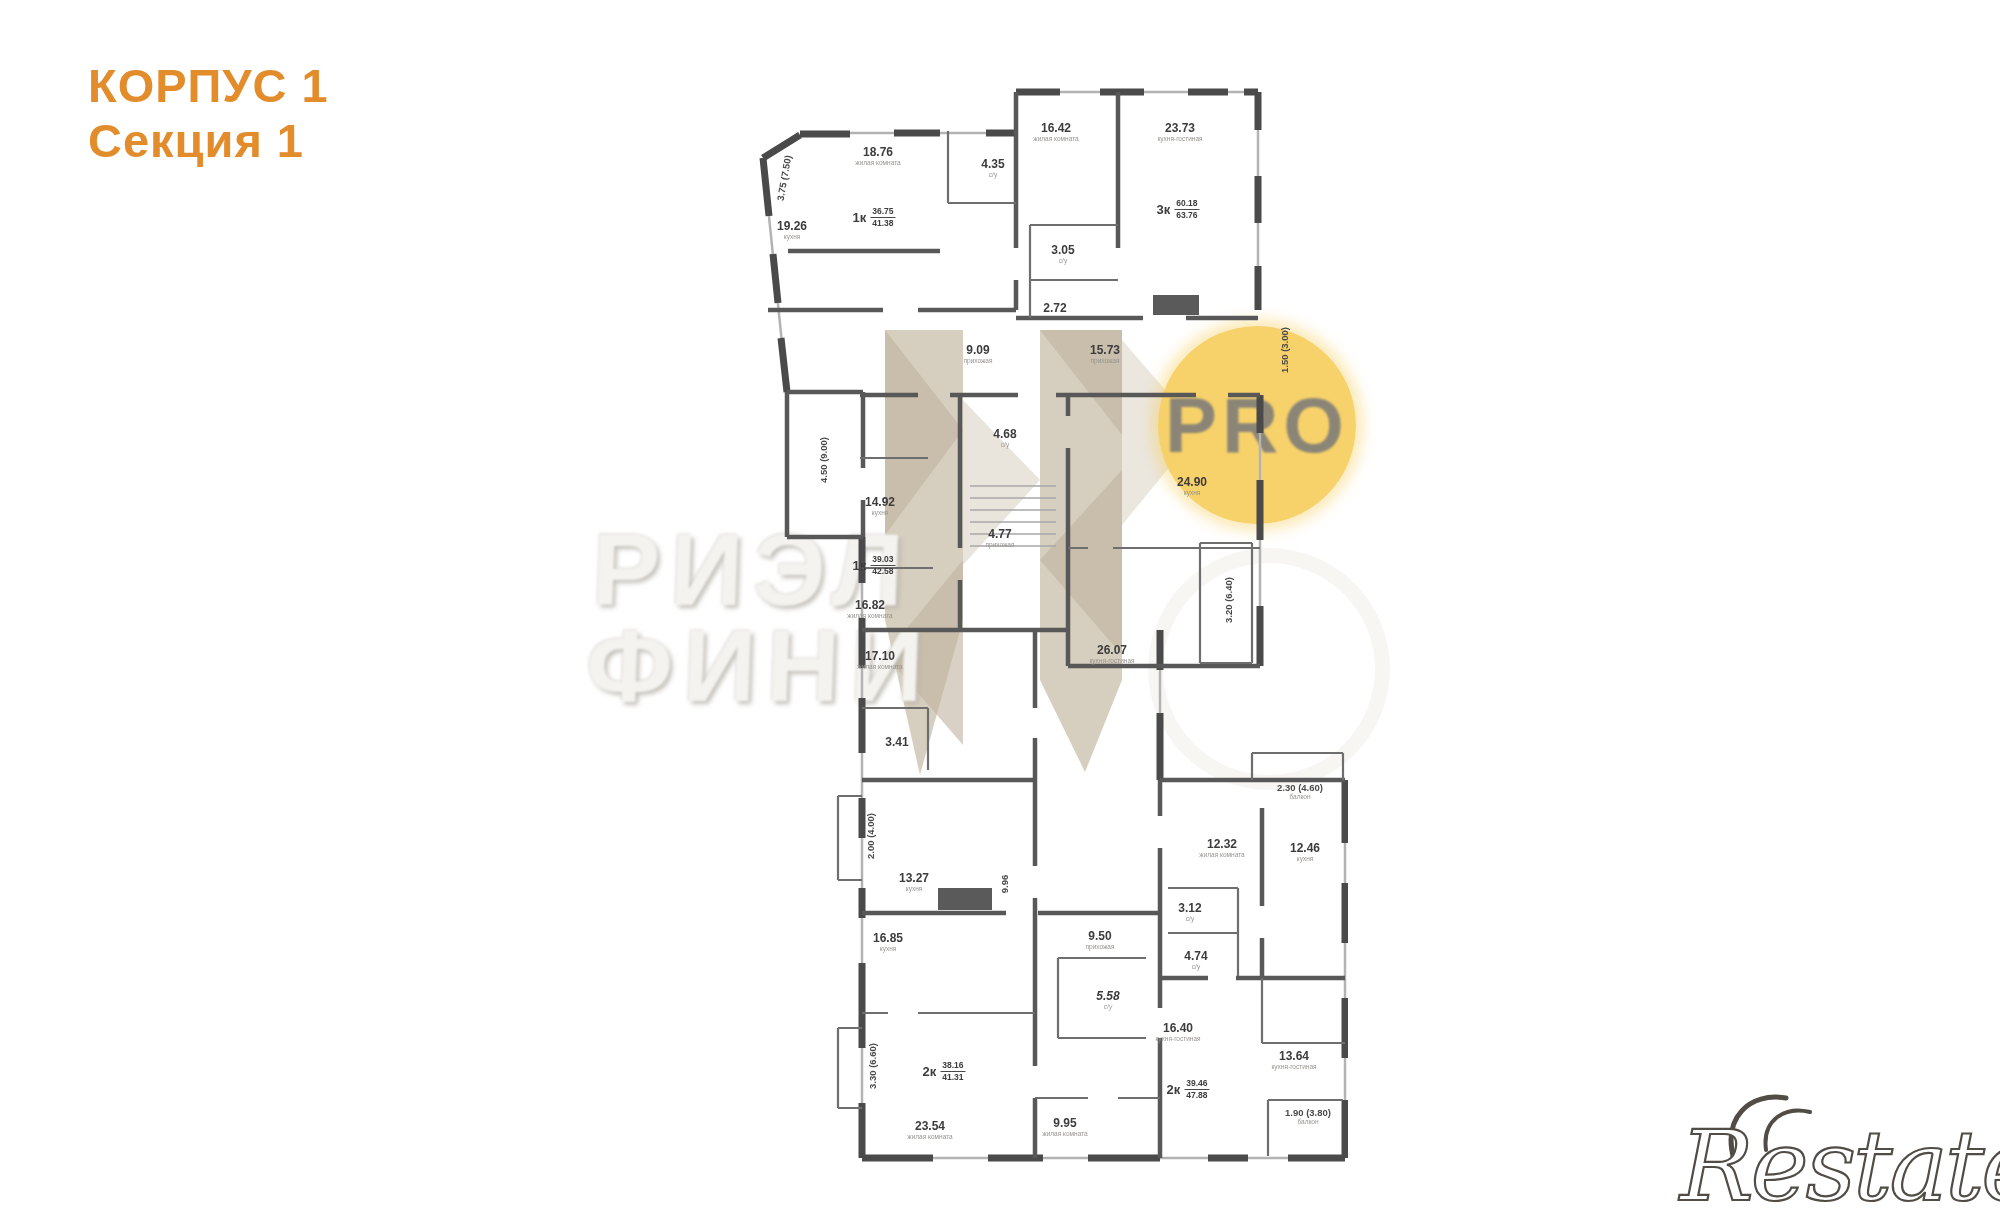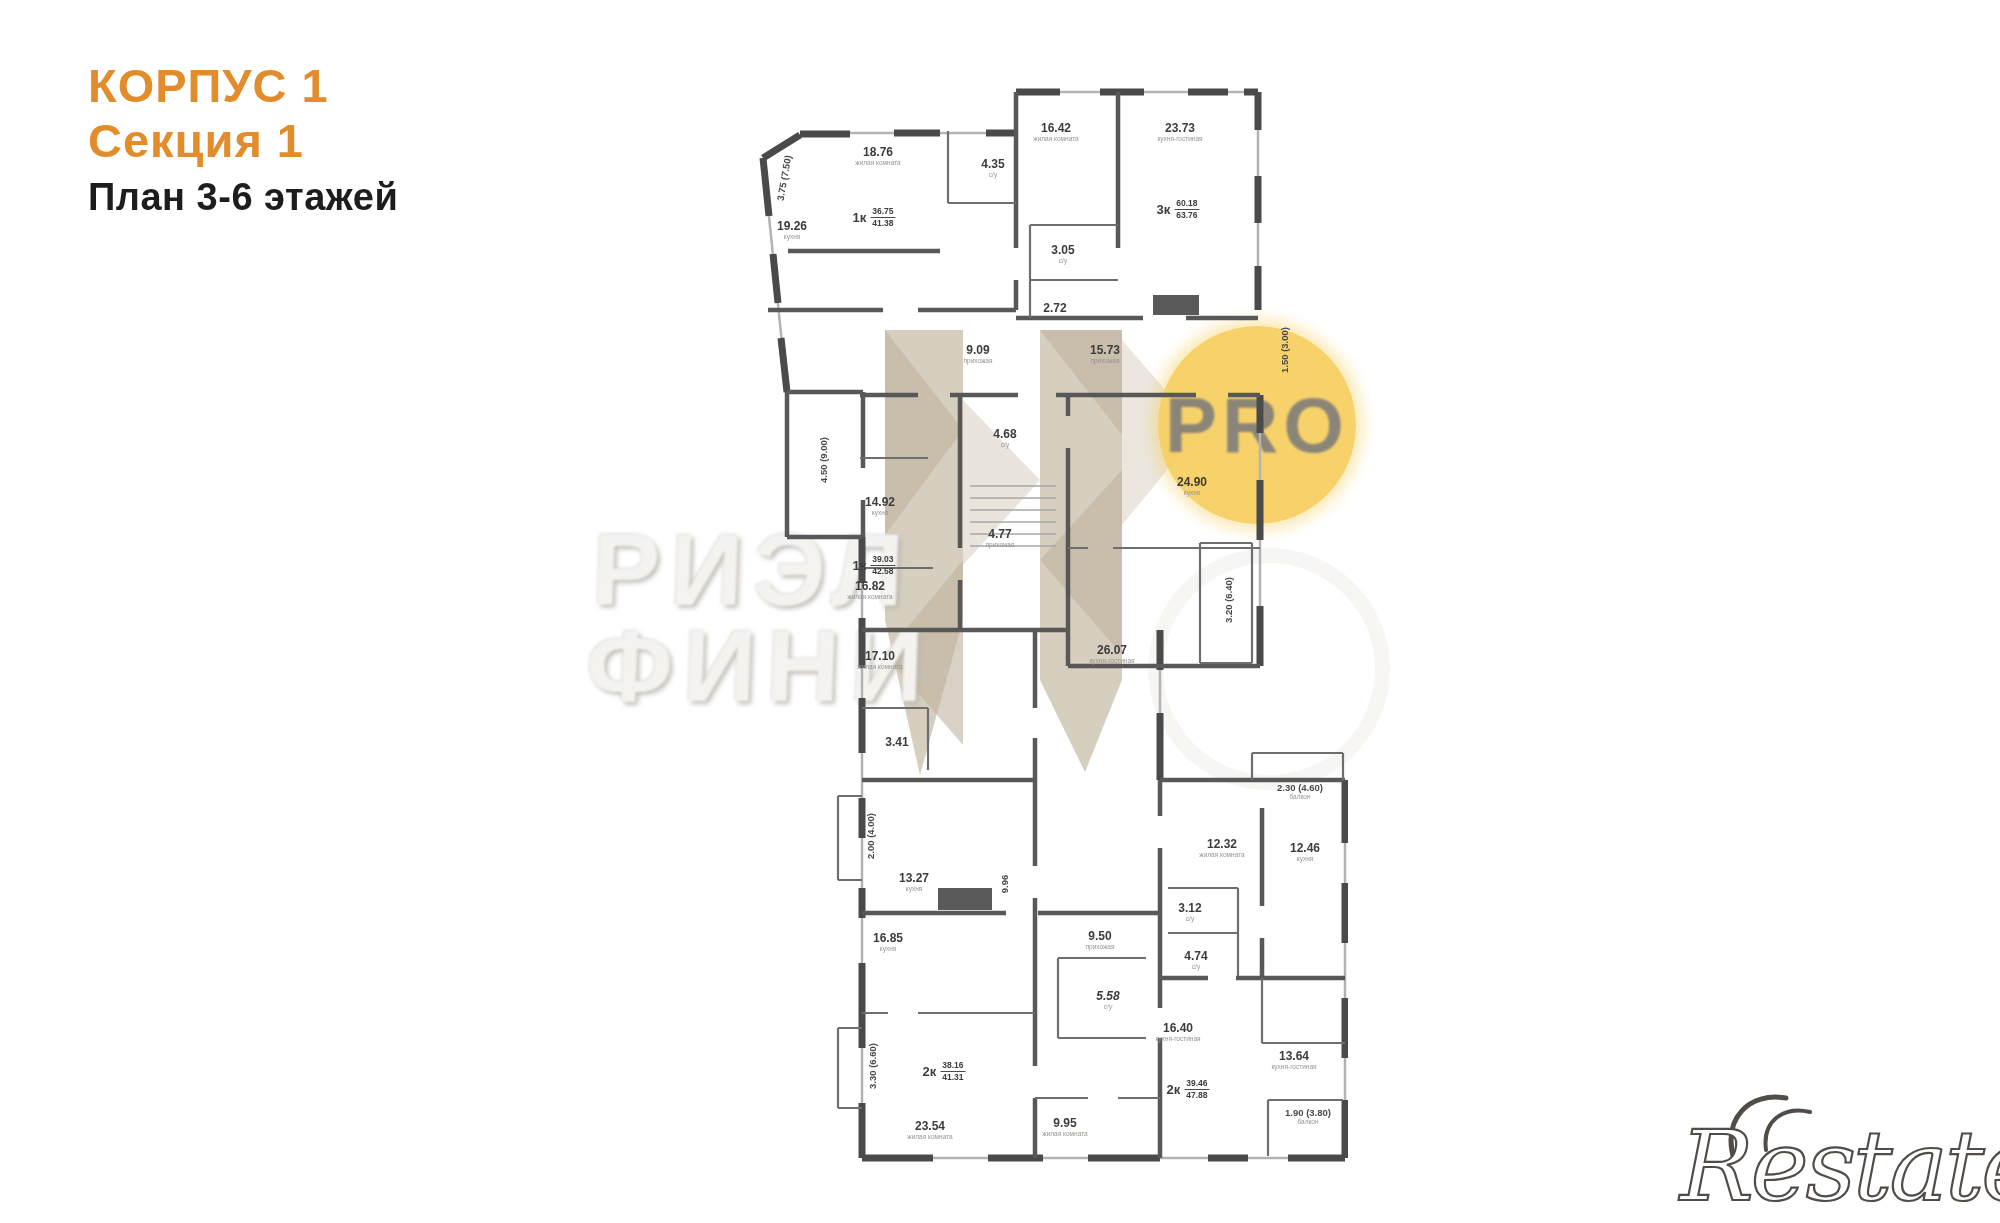--- a/index.html
+++ b/index.html
@@ -46,21 +46,20 @@
   #restate{position:absolute;left:1638px;top:1072px;z-index:7;}
 </style>
 </head>
 <body>
 
 <div id="stage">
 
   <div id="titleblock">
     <div class="t-orange">КОРПУС 1</div>
     <div class="t-orange">Секция 1</div>
-    <div class="t-dark">План 3-6 этажей</div>
   </div>
 
   <svg id="beige-layer" width="2000" height="1223" viewBox="0 0 2000 1223">
     <rect x="885" y="330" width="78" height="290" fill="#cfc5b3" opacity="0.85"></rect>
     <polygon points="885,620 963,620 920,775" fill="#cfc5b3" opacity="0.85"></polygon>
     <rect x="1040" y="330" width="82" height="350" fill="#cfc5b3" opacity="0.85"></rect>
     <polygon points="1040,680 1122,680 1085,772" fill="#cfc5b3" opacity="0.85"></polygon>
     <polygon points="885,330 963,430 885,535" fill="#bfb39e" opacity="0.6"></polygon>
     <polygon points="963,560 885,655 963,745" fill="#bfb39e" opacity="0.6"></polygon>
     <polygon points="1040,330 1122,330 1122,435" fill="#bfb39e" opacity="0.6"></polygon>
@@ -178,21 +177,21 @@
         <div class="cap">с/у</div>
       </div>
       <div class="room" style="left: 292px; top: 488px;">
         <div class="num">14.92</div>
         <div class="cap">кухня</div>
       </div>
       <div class="room" style="left: 412px; top: 520px;">
         <div class="num">4.77</div>
         <div class="cap">прихожая</div>
       </div>
-      <div class="room" style="left: 282px; top: 572px;">
+      <div class="room" style="left: 282px; top: 591px;">
         <div class="num">16.82</div>
         <div class="cap">жилая комната</div>
       </div>
       <div class="room" style="left: 292px; top: 642px;">
         <div class="num">17.10</div>
         <div class="cap">жилая комната</div>
       </div>
       <div class="room" style="left: 309px; top: 728px;">
         <div class="num">3.41</div>
         <div class="cap"></div>

